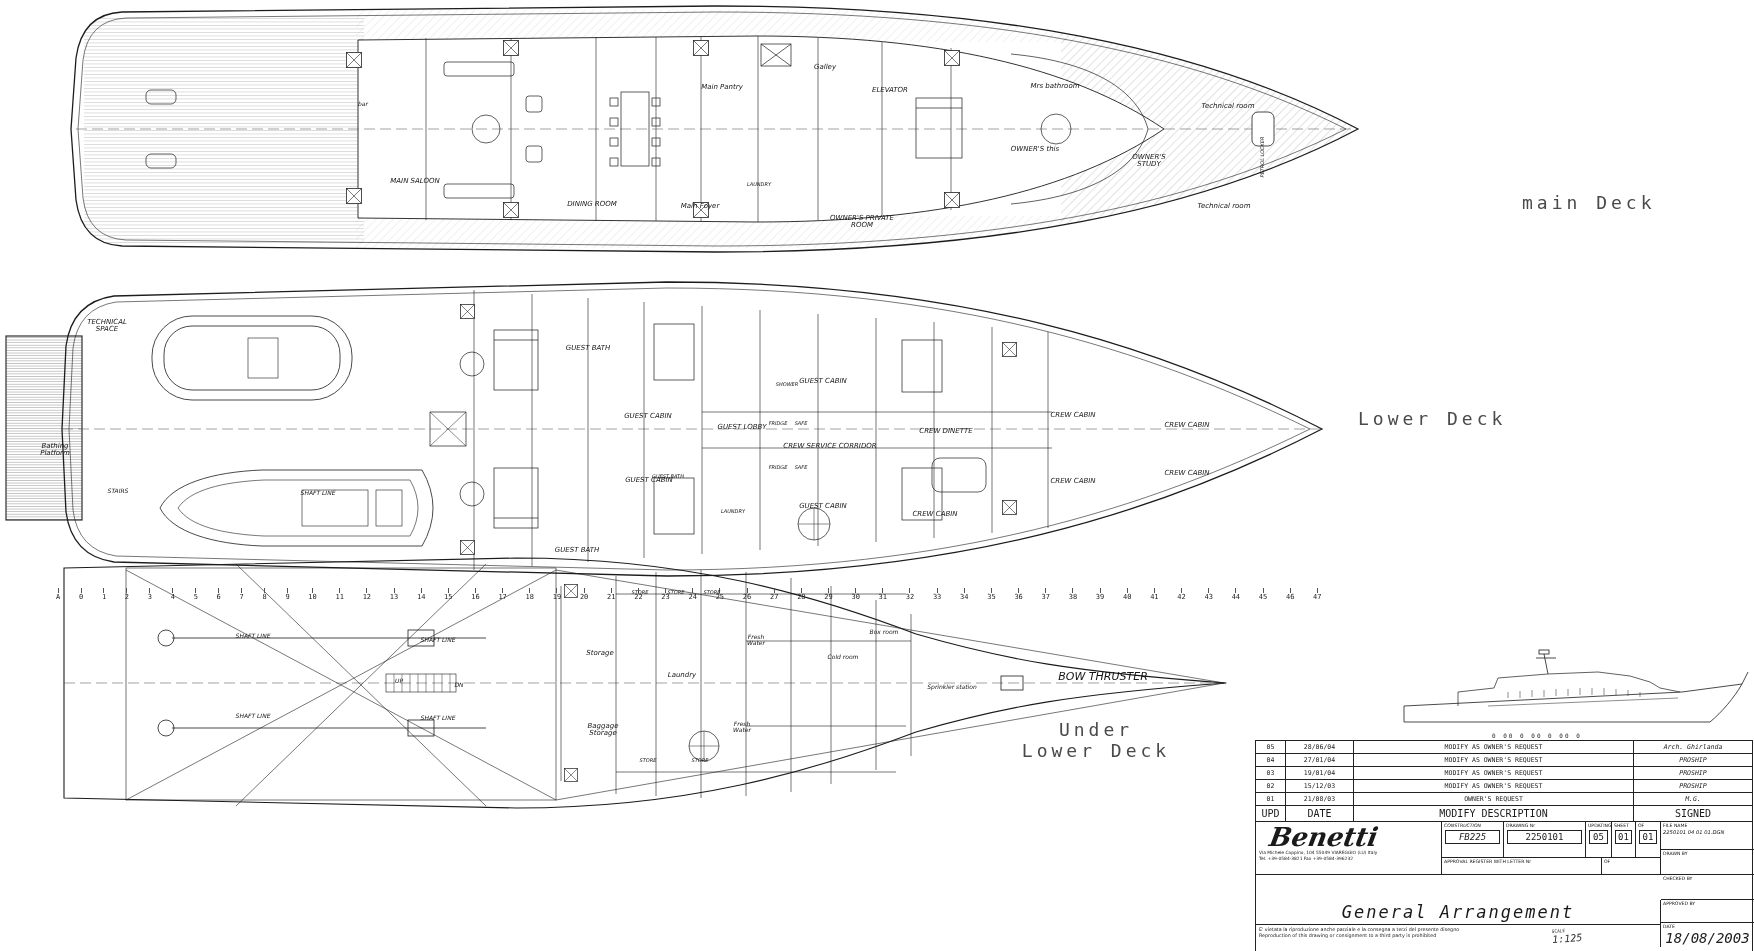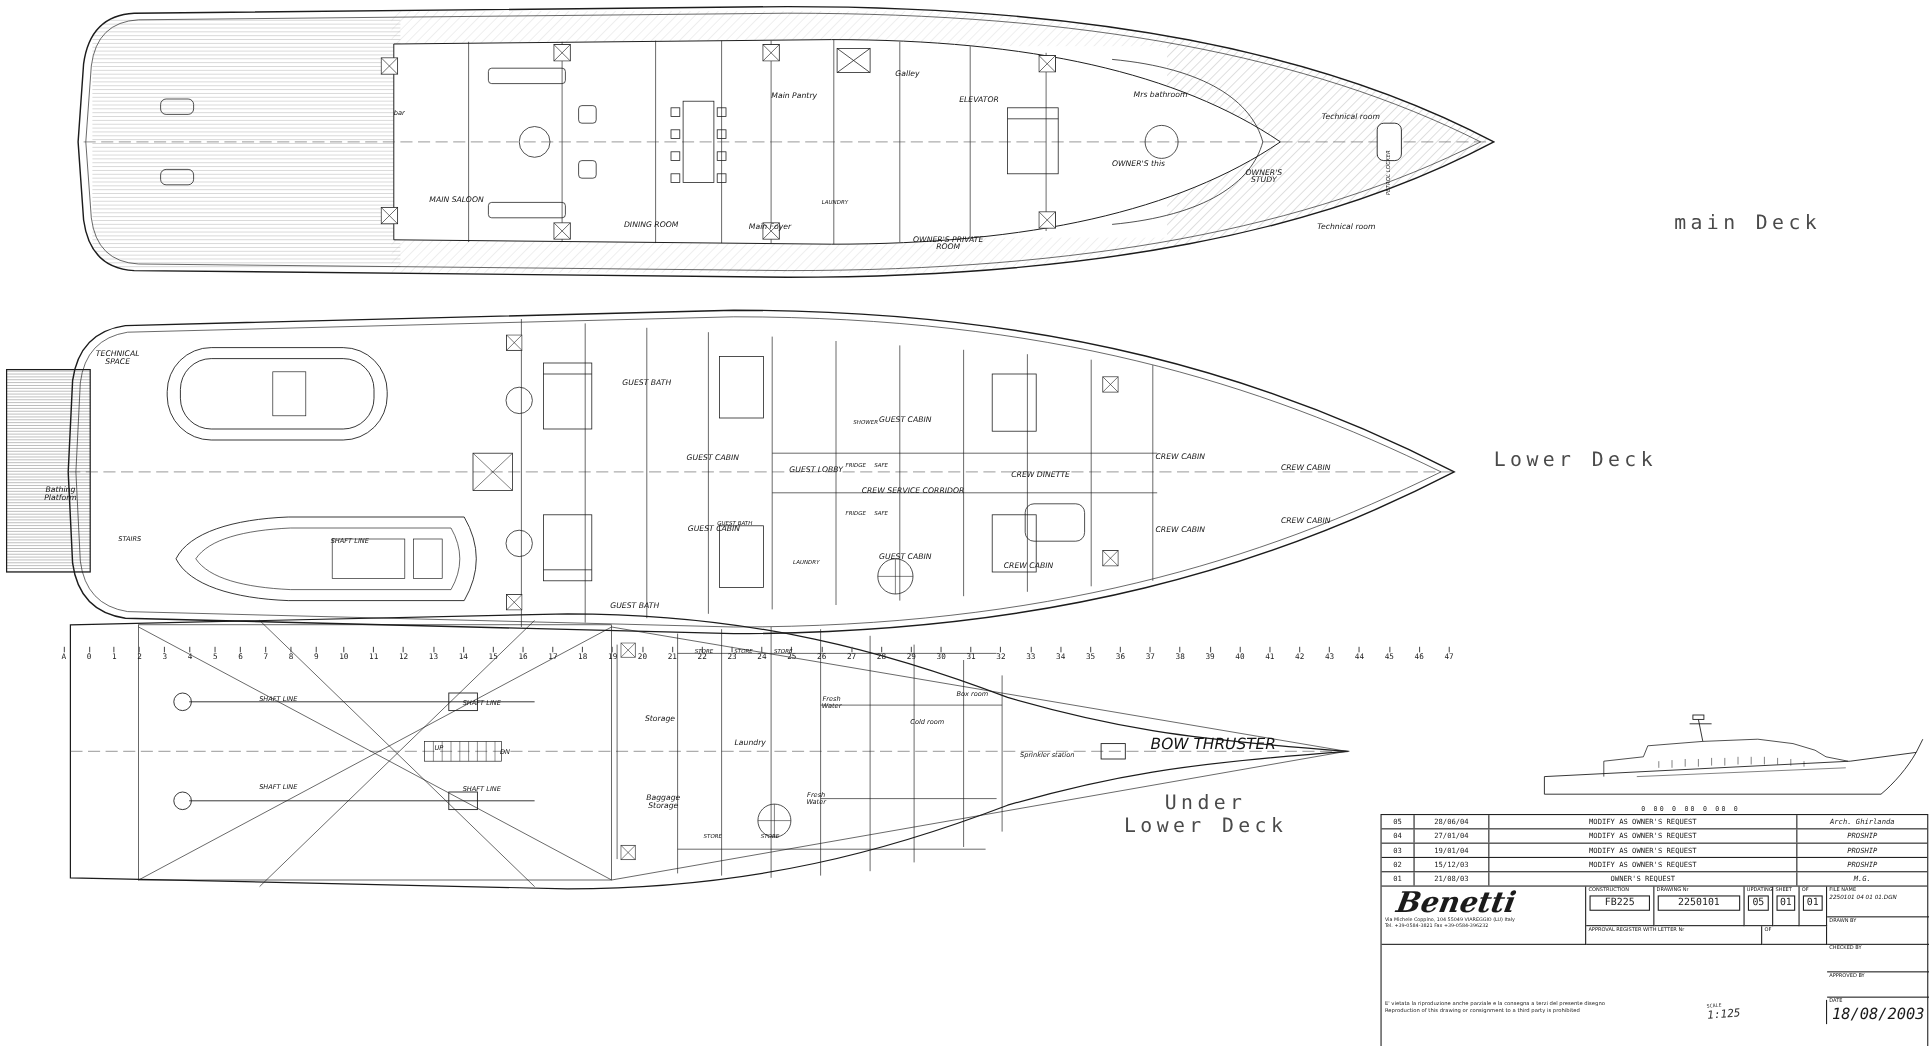--- a/index.html
+++ b/index.html
@@ -365,21 +365,21 @@
   <span class="rl sz5" style="left:640px;top:593px">STORE</span>
   <span class="rl sz5" style="left:676px;top:593px">STORE</span>
   <span class="rl sz5" style="left:712px;top:593px">STORE</span>
   <span class="rl sz5" style="left:648px;top:761px">STORE</span>
   <span class="rl sz5" style="left:700px;top:761px">STORE</span>
   <span class="rl wrap sz6" style="left:756px;top:640px;width:34px">Fresh Water</span>
   <span class="rl wrap sz6" style="left:742px;top:727px;width:34px">Fresh Water</span>
   <span class="rl sz6" style="left:843px;top:657px">Cold room</span>
   <span class="rl sz6" style="left:884px;top:632px">Box room</span>
   <span class="rl sz6" style="left:952px;top:687px">Sprinkler station</span>
-  <span class="rl" style="left:1103px;top:677px;font-size:14px">BOW THRUSTER</span>
+  <span class="rl" style="left:1103px;top:677px;font-size:11px">BOW THRUSTER</span>
 
   <svg style="left:1398px;top:648px" width="352" height="94" viewBox="0 0 352 94">
     <g fill="none" stroke="#1c1c1c" stroke-width="0.8">
       <path d="M 6 74 L 312 74 C 324 64 336 50 344 36 L 284 44 L 6 58 Z"></path>
       <path stroke-width="0.7" d="M 60 58 L 60 44 L 96 40 L 100 30 L 150 26 L 200 24 L 232 28 L 252 34 L 262 40 L 282 44"></path>
       <path stroke-width="0.5" d="M 90 58 L 280 50"></path>
       <g stroke-width="0.5">
         <line x1="110" y1="44" x2="110" y2="50"></line>
           <line x1="122" y1="43" x2="122" y2="50"></line>
         <line x1="134" y1="42" x2="134" y2="49"></line>
@@ -428,32 +428,38 @@
           <div>MODIFY AS OWNER'S REQUEST</div>
           <div>PROSHIP</div>
         </div>
         <div class="tb-revrow">
           <div>01</div>
           <div>21/08/03</div>
           <div>OWNER'S REQUEST</div>
           <div>M.G.</div>
         </div>
       </div>
+    <div class="tb-revrow tb-revhead">
+      <div>UPD</div>
+      <div>DATE</div>
+      <div>MODIFY  DESCRIPTION</div>
+      <div>SIGNED</div>
+    </div>
 
     <div class="tb-main">
 
       <div class="cell" style="left:0;top:0;width:186px;height:53px;">
         <div class="benetti">Benetti</div>
         <div class="addr">
           <span>Via Michele Coppino, 104  55049 VIAREGGIO (LU) Italy</span><br>
           <span>Tel. +39-0584-3821  Fax +39-0584-396232</span>
         </div>
       </div>
 
-      <div class="cell" style="left:186px;top:0;width:62px;height:36px;">
+      <div class="cell" style="left:186px;top:0;width:62px;height:36px;font-style:italic;">
         <span class="flabel">CONSTRUCTION</span>
         <div class="vbox">FB225</div>
       </div>
       <div class="cell" style="left:248px;top:0;width:82px;height:36px;">
         <span class="flabel">DRAWING Nr</span>
         <div class="vbox">2250101</div>
       </div>
       <div class="cell" style="left:330px;top:0;width:26px;height:36px;">
         <span class="flabel">UPDATING</span>
         <div class="vbox">05</div>
@@ -485,20 +491,23 @@
         <span class="flabel">CHECKED BY</span>
       </div>
       <div class="cell" style="left:405px;top:78px;width:93px;height:23px;border-right:none;">
         <span class="flabel">APPROVED BY</span>
       </div>
       <div class="cell" style="left:405px;top:101px;width:93px;height:24px;border-right:none;border-bottom:none;">
         <span class="flabel">DATE</span>
         <div class="desc-big" style="font-size:14px">18/08/2003</div>
       </div>
 
+      <div class="cell" style="left:0;top:78px;width:405px;height:25px;">
+        <div class="desc-big" style="font-size:17px;letter-spacing:2px;margin-top:2px">General Arrangement</div>
+      </div>
 
       <div class="cell" style="left:0;top:103px;width:405px;height:22px;border-bottom:none;">
         <div class="note">
           <span>E' vietata la riproduzione anche parziale e la consegna a terzi del presente disegno</span><br>
           <span>Reproduction of this drawing or consignment to a third party is prohibited</span>
         </div>
         <div class="scale-scribble">
           <small>SCALE</small>
           <span>1:125</span>
         </div>

